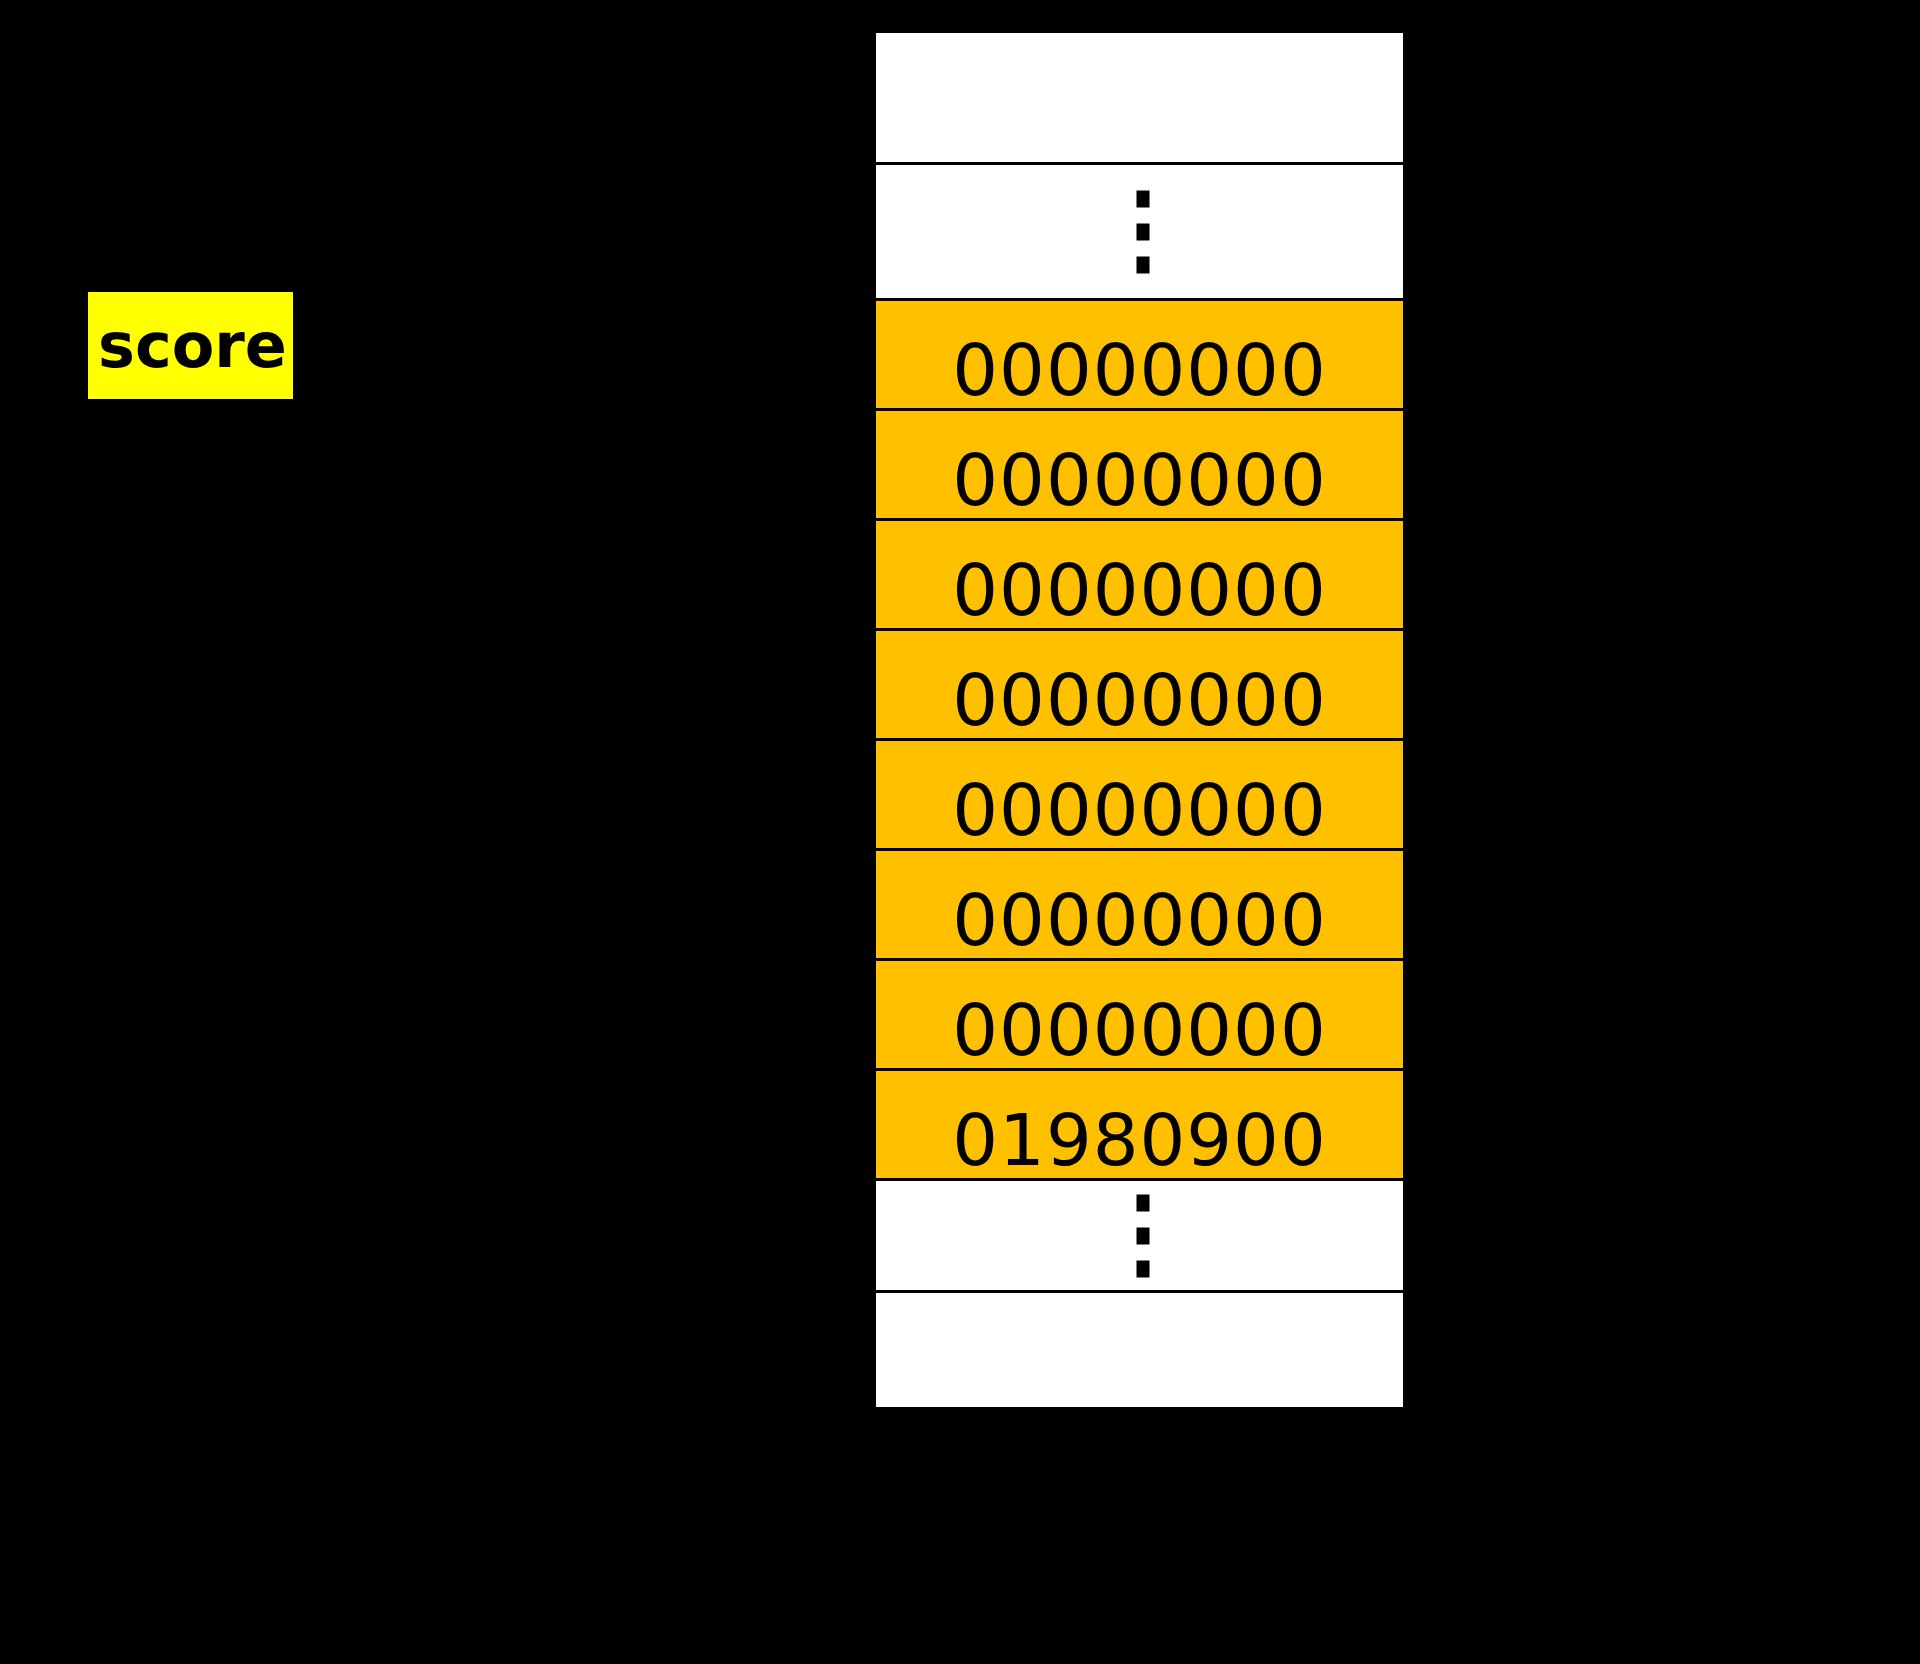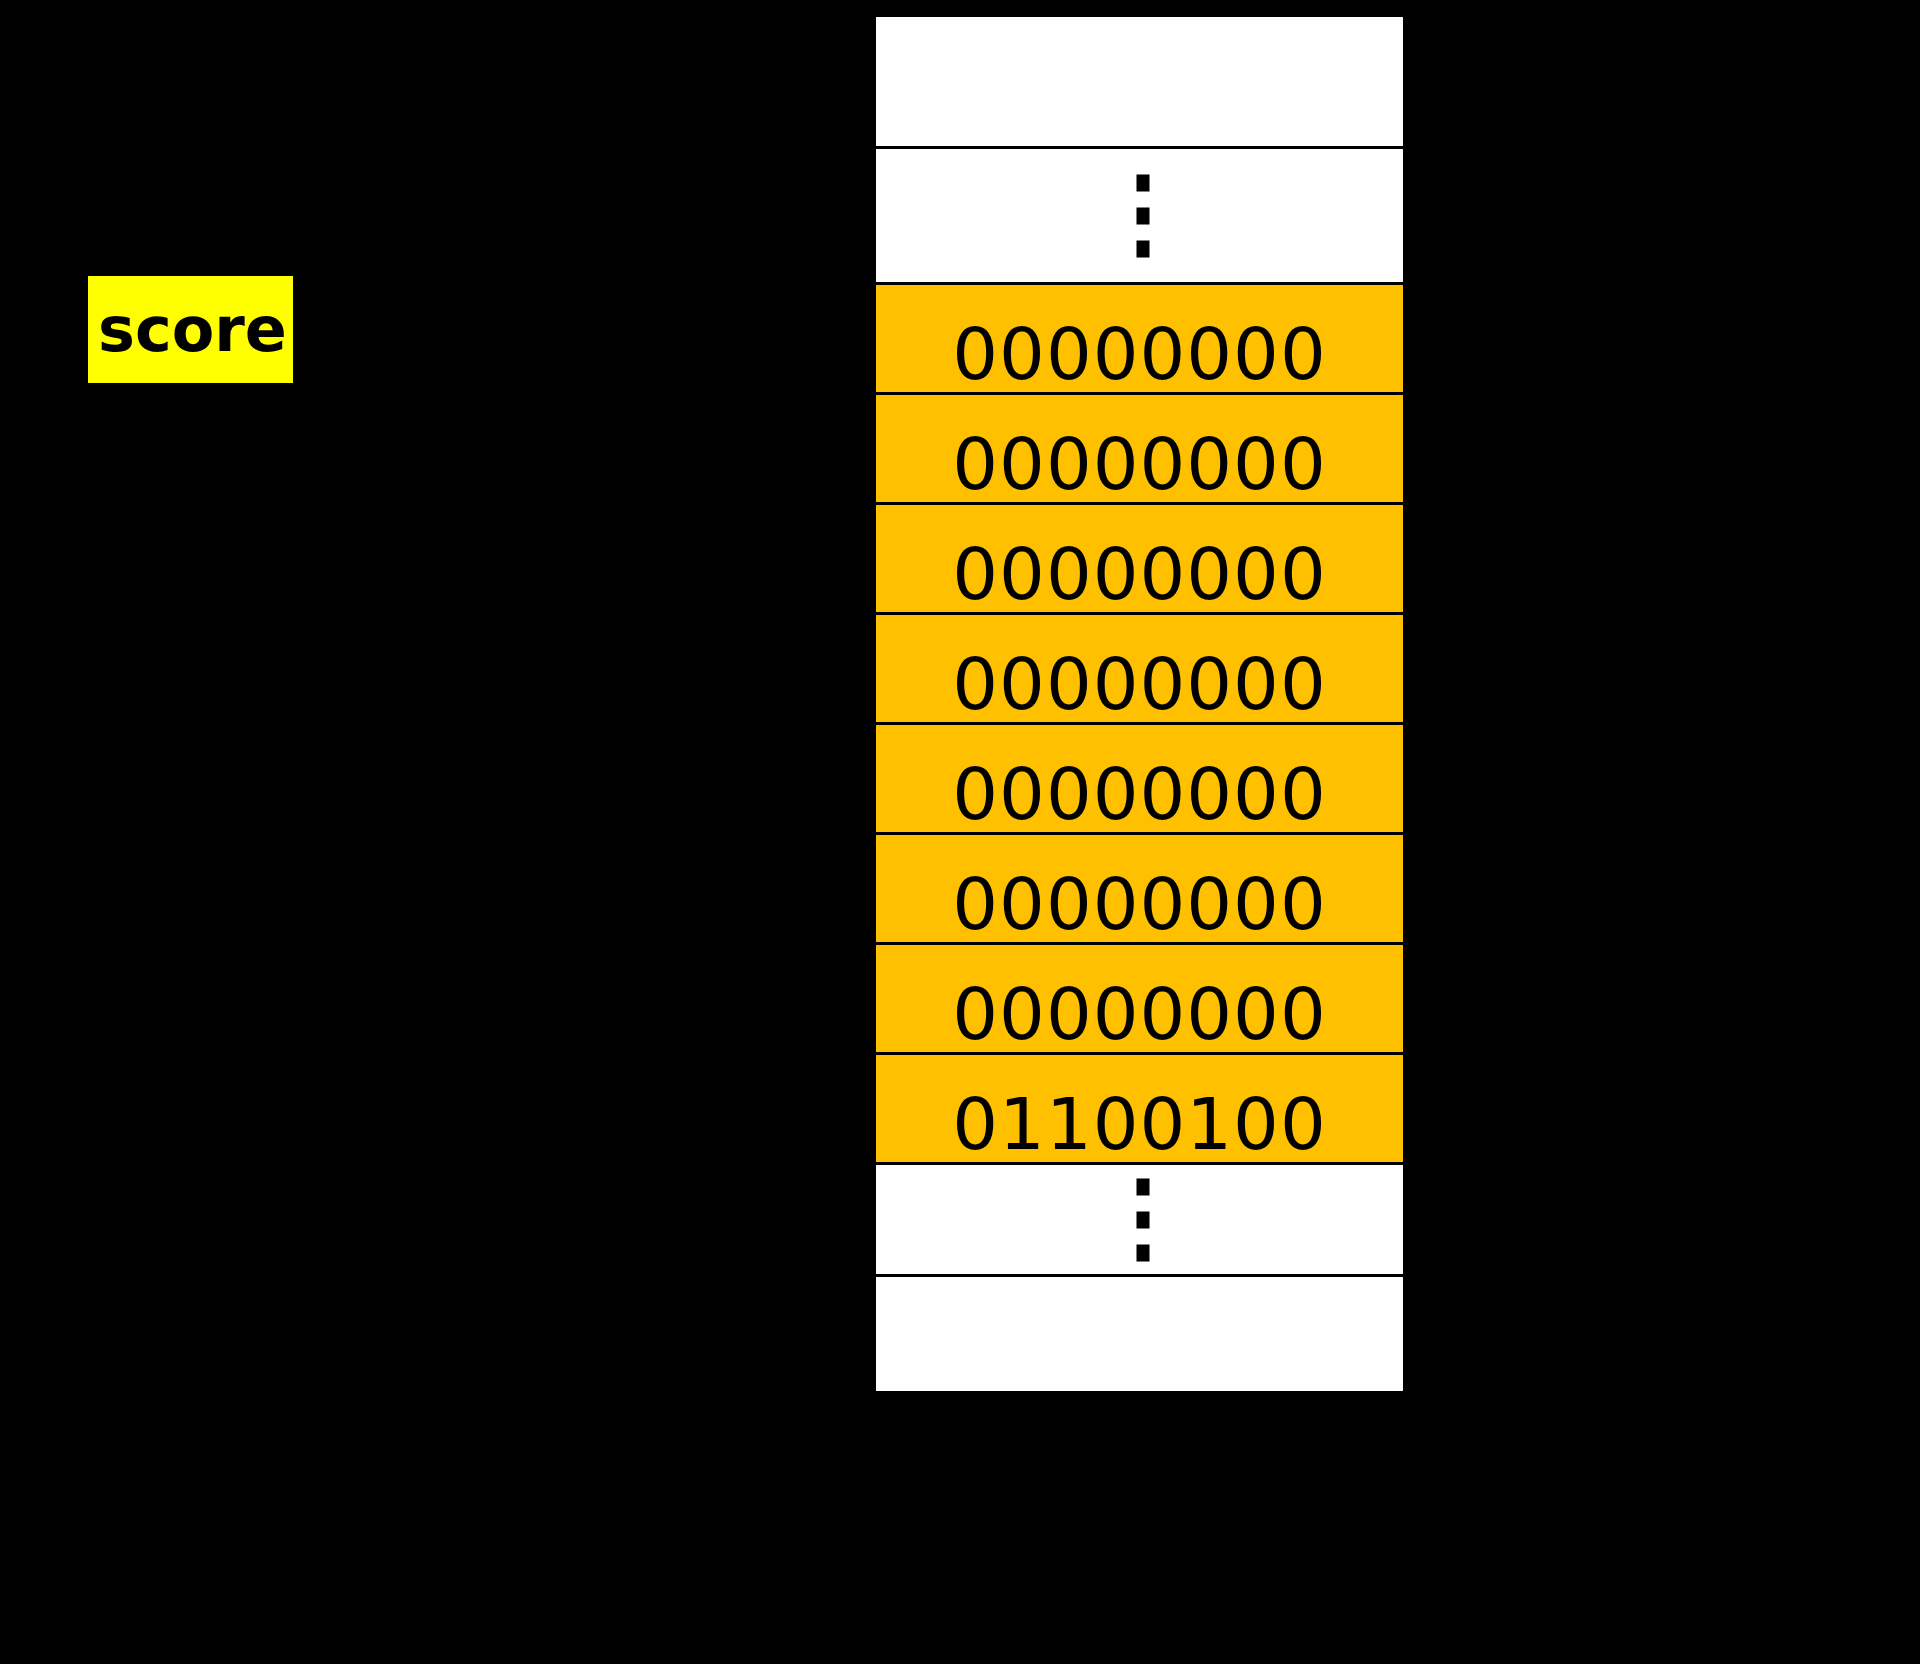--- a/index.html
+++ b/index.html
@@ -11,21 +11,21 @@
     width: 1920px;
     height: 1664px;
     position: relative;
     overflow: hidden;
     font-family: "DejaVu Sans", "Liberation Sans", sans-serif;
   }
 
   #canvas {
     position: absolute;
     left: 0;
-    top: 0;
+    top: 16px;
     width: 1920px;
     height: 1192px;
     background: #000000;
   }
 
   
   .var-label {
     position: absolute;
     left: 88px;
     top: 276px;
@@ -144,21 +144,21 @@
 
     <div class="mem-cell orange byte">
       <span class="byte-text">00000000</span>
     </div>
 
     <div class="mem-cell orange byte">
       <span class="byte-text">00000000</span>
     </div>
 
     <div class="mem-cell orange byte">
-      <span class="byte-text">01100100</span>
+      <span class="byte-text">01980900</span>
     </div>
 
     <div class="mem-cell white ellipsis-2">
       <span class="vdots">
         <span></span>
           <span></span>
           <span></span>
       </span>
     </div>
 

